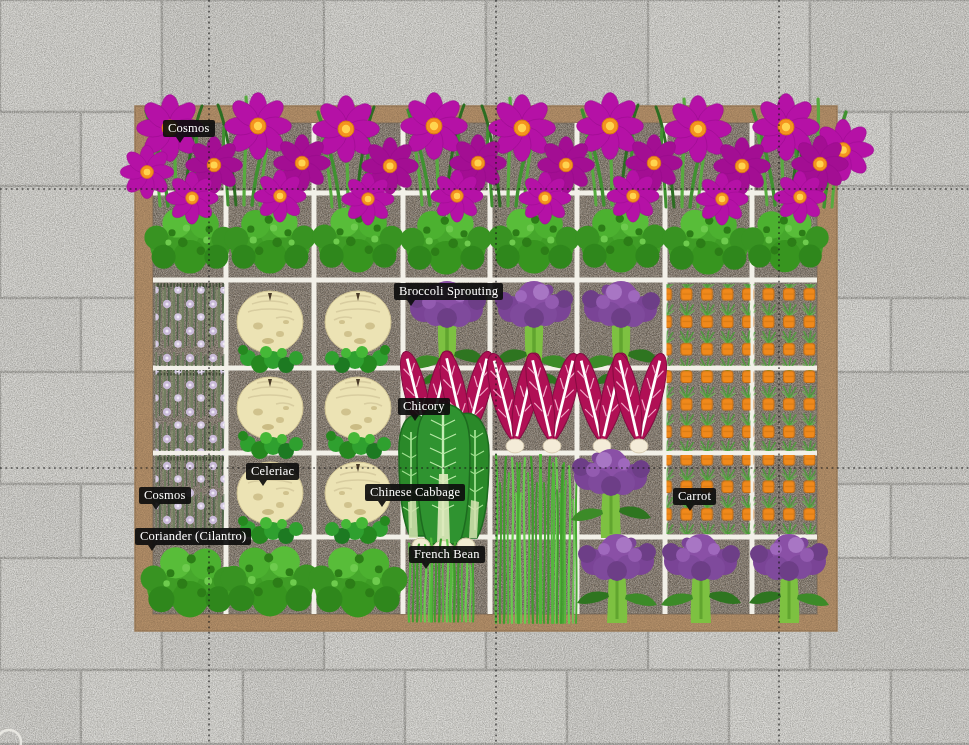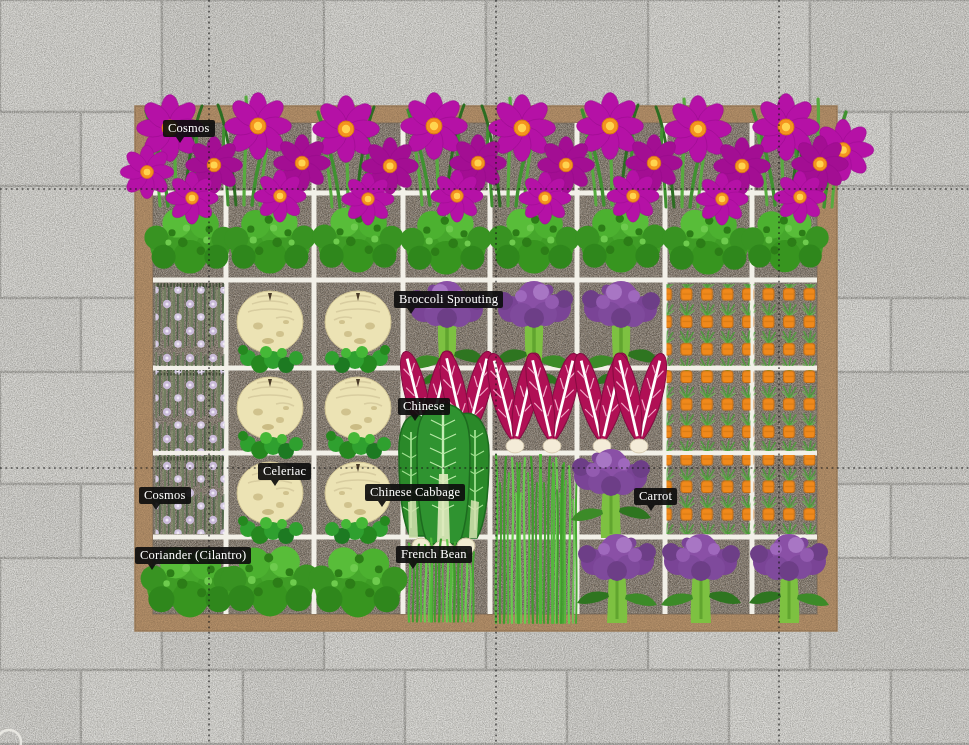--- a/index.html
+++ b/index.html
@@ -381,21 +381,21 @@
   <line x1="496" y1="0" x2="496" y2="745"></line>
   <line x1="779" y1="0" x2="779" y2="745"></line>
   <line x1="0" y1="189" x2="969" y2="189"></line>
   <line x1="0" y1="468" x2="969" y2="468"></line>
 </g>
 
 <circle cx="9" cy="742" r="12" fill="none" stroke="#ecebe5" stroke-width="2.5" opacity="0.9"></circle>
 </svg>
 
 <div class="plabel" style="left:163px;top:120px">Cosmos</div>
-<div class="plabel" style="left:394px;top:291px">Broccoli Sprouting</div>
-<div class="plabel" style="left:398px;top:398px">Chinese</div>
-<div class="plabel" style="left:258px;top:463px">Celeriac</div>
+<div class="plabel" style="left:394px;top:283px">Broccoli Sprouting</div>
+<div class="plabel" style="left:398px;top:398px">Chicory</div>
+<div class="plabel" style="left:246px;top:463px">Celeriac</div>
 <div class="plabel" style="left:365px;top:484px">Chinese Cabbage</div>
 <div class="plabel" style="left:139px;top:487px">Cosmos</div>
-<div class="plabel" style="left:634px;top:488px">Carrot</div>
-<div class="plabel" style="left:135px;top:547px">Coriander (Cilantro)</div>
-<div class="plabel" style="left:396px;top:546px">French Bean</div>
+<div class="plabel" style="left:673px;top:488px">Carrot</div>
+<div class="plabel" style="left:135px;top:528px">Coriander (Cilantro)</div>
+<div class="plabel" style="left:409px;top:546px">French Bean</div>
 </div>
 
 </body></html>

